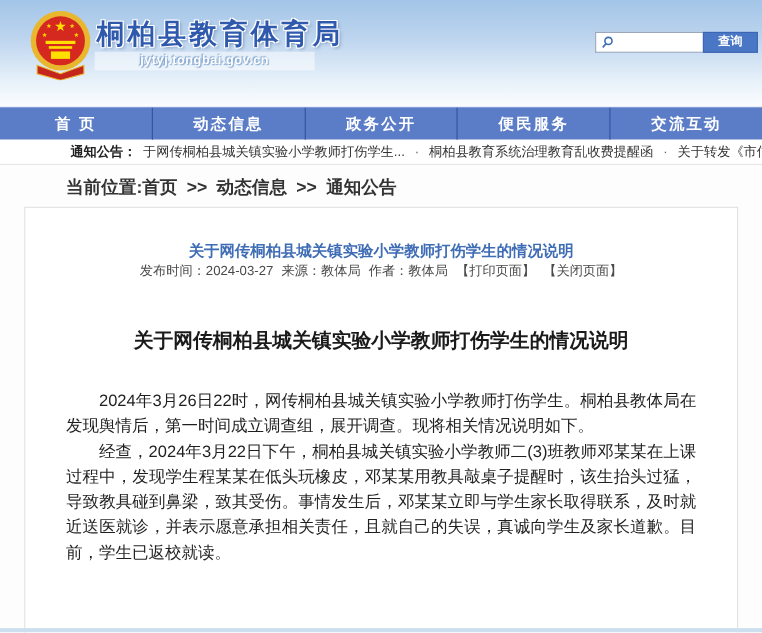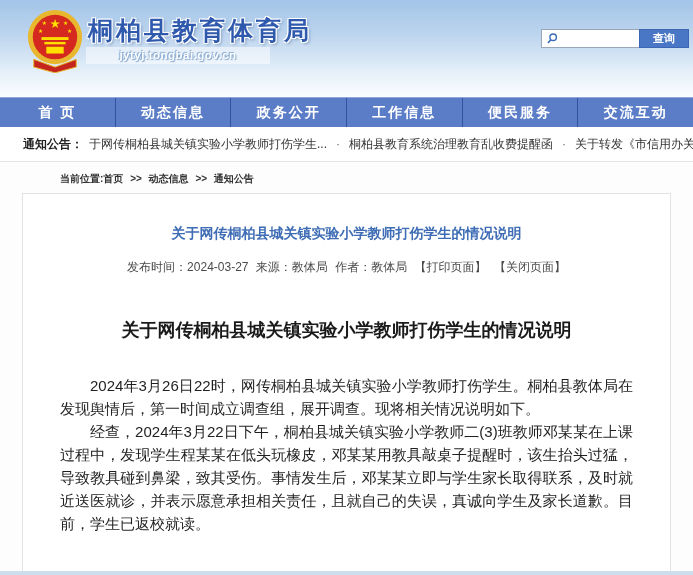--- a/index.html
+++ b/index.html
@@ -7,56 +7,56 @@
   body { font-family:"Liberation Sans","DejaVu Sans",sans-serif; background:#fdfdfd; }
   .page { position:relative; width:693px; height:575px; overflow:hidden; background:#fdfdfd; }
 
   
   .header { position:relative; height:97px;
     background:linear-gradient(180deg,#a3c5e8 0%,#bcd4ee 35%,#e6f0f9 75%,#fbfdff 100%); }
   .emblem { position:absolute; left:26px; top:7px; }
   .site-title { position:absolute; left:88px; top:14px; font-size:25px; font-weight:bold;
     color:#2e59ad; letter-spacing:3px;
     text-shadow:-1px -1px 0 #fff,1px -1px 0 #fff,-1px 1px 0 #fff,1px 1px 0 #fff,2px 2px 3px rgba(60,90,140,.45); }
-  .domain-strip { position:absolute; left:86px; top:47px; width:184px; height:17px;
+  .domain-strip { position:absolute; left:86px; top:47px; width:200px; height:17px;
     background:rgba(255,255,255,.5); text-align:center; line-height:17px;
     font-size:11.5px; font-weight:bold; color:#fff; letter-spacing:.5px;
     text-shadow:1px 1px 1px #7fa4cf,-1px -1px 1px #7fa4cf; }
   .search-box { position:absolute; left:541px; top:29px; display:flex; height:19px; }
   .search-field { display:flex; align-items:center; width:98px; background:#fff;
     border:1px solid #9aa7b8; border-right:none; }
   .search-field svg { margin-left:4px; }
   .search-input { border:none; outline:none; width:76px; height:15px; font-size:11px; background:transparent; }
   .search-btn { width:50px; background:#4a77c5; color:#fff; border:1px solid #3c66b3;
     font-size:11px; font-weight:bold; cursor:pointer; line-height:17px; }
 
   
   .nav { display:flex; height:30px; background:#5b7cc6; border-top:1px solid #8fa6dd; }
   .nav-item { flex:1; display:flex; align-items:center; justify-content:center;
     color:#fff; font-size:14px; font-weight:bold; letter-spacing:2px; cursor:pointer;
     border-left:1px solid #34519f; }
   .nav-item:first-child { border-left:none;text-align:right; }
 
   
-  .notice-bar { display:flex; align-items:center; height:35px; background:#fff;
-    border-bottom:1px solid #e6e6e6; padding-left:23px; font-size:12px; white-space:nowrap; overflow:hidden; }
+  .notice-bar { display:flex; align-items:center; height:23px; background:#fff;
+    border-bottom:1px solid #e6e6e6; padding-left:64px; font-size:12px; white-space:nowrap; overflow:hidden; }
   .notice-label { font-weight:bold; color:#222; margin-right:6px; }
   .notice-link { color:#333; cursor:pointer; }
   .notice-sep { color:#666; margin:0 9px; }
 
   
-  .breadcrumb { padding:10px 15px 0 60px; font-size:10px; font-weight:bold; color:#333; }
+  .breadcrumb { padding:10px 15px 0 60px; font-size:16px; font-weight:bold; color:#333; }
   .crumb-link { cursor:pointer; color:#333; }
   .crumb-sep { margin:0 4px; color:#333; }
 
   
   .content-box { margin:7px 22px 0 22px; width:649px; height:446px;
     background:#fff; border:1px solid #e2e2e2; padding-top:31px; }
   .article-title { text-align:center; font-size:14px; font-weight:bold; color:#3f6db5; }
-  .article-meta { margin-top:16px; text-align:center; font-size:12px; color:#4a4a4a; }
+  .article-meta { margin-top:0; text-align:center; font-size:12px; color:#4a4a4a; }
   .article-meta span { margin:0 2px; }
   .meta-action { cursor:pointer; }
   .body-title { margin-top:42px; text-align:center; font-size:18px; font-weight:bold; color:#1a1a1a; }
   .article-body { margin-top:32px; padding:0 37px; font-size:15px; line-height:23px;
     color:#1f1f1f; text-align:justify; }
   .article-body p { text-indent:2em; }
   .footer-strip { position:absolute; left:0; bottom:0; width:693px; height:4px; background:#cddfef; }
 </style>
 </head>
 <body>
@@ -90,21 +90,20 @@
         <input class="search-input" type="text" style="">
       </div>
       <button class="search-btn">查询</button>
     </div>
   </div>
 
   <div class="nav">
     <div class="nav-item">首 页</div>
     <div class="nav-item">动态信息</div>
     <div class="nav-item">政务公开</div>
-    <div class="nav-item">工作信息</div>
     <div class="nav-item">便民服务</div>
     <div class="nav-item">交流互动</div>
   </div>
 
   <div class="notice-bar">
     <span class="notice-label">通知公告：</span>
     <span class="notice-link">于网传桐柏县城关镇实验小学教师打伤学生...</span>
     <span class="notice-sep">·</span>
     <span class="notice-link">桐柏县教育系统治理教育乱收费提醒函</span>
     <span class="notice-sep">·</span>

